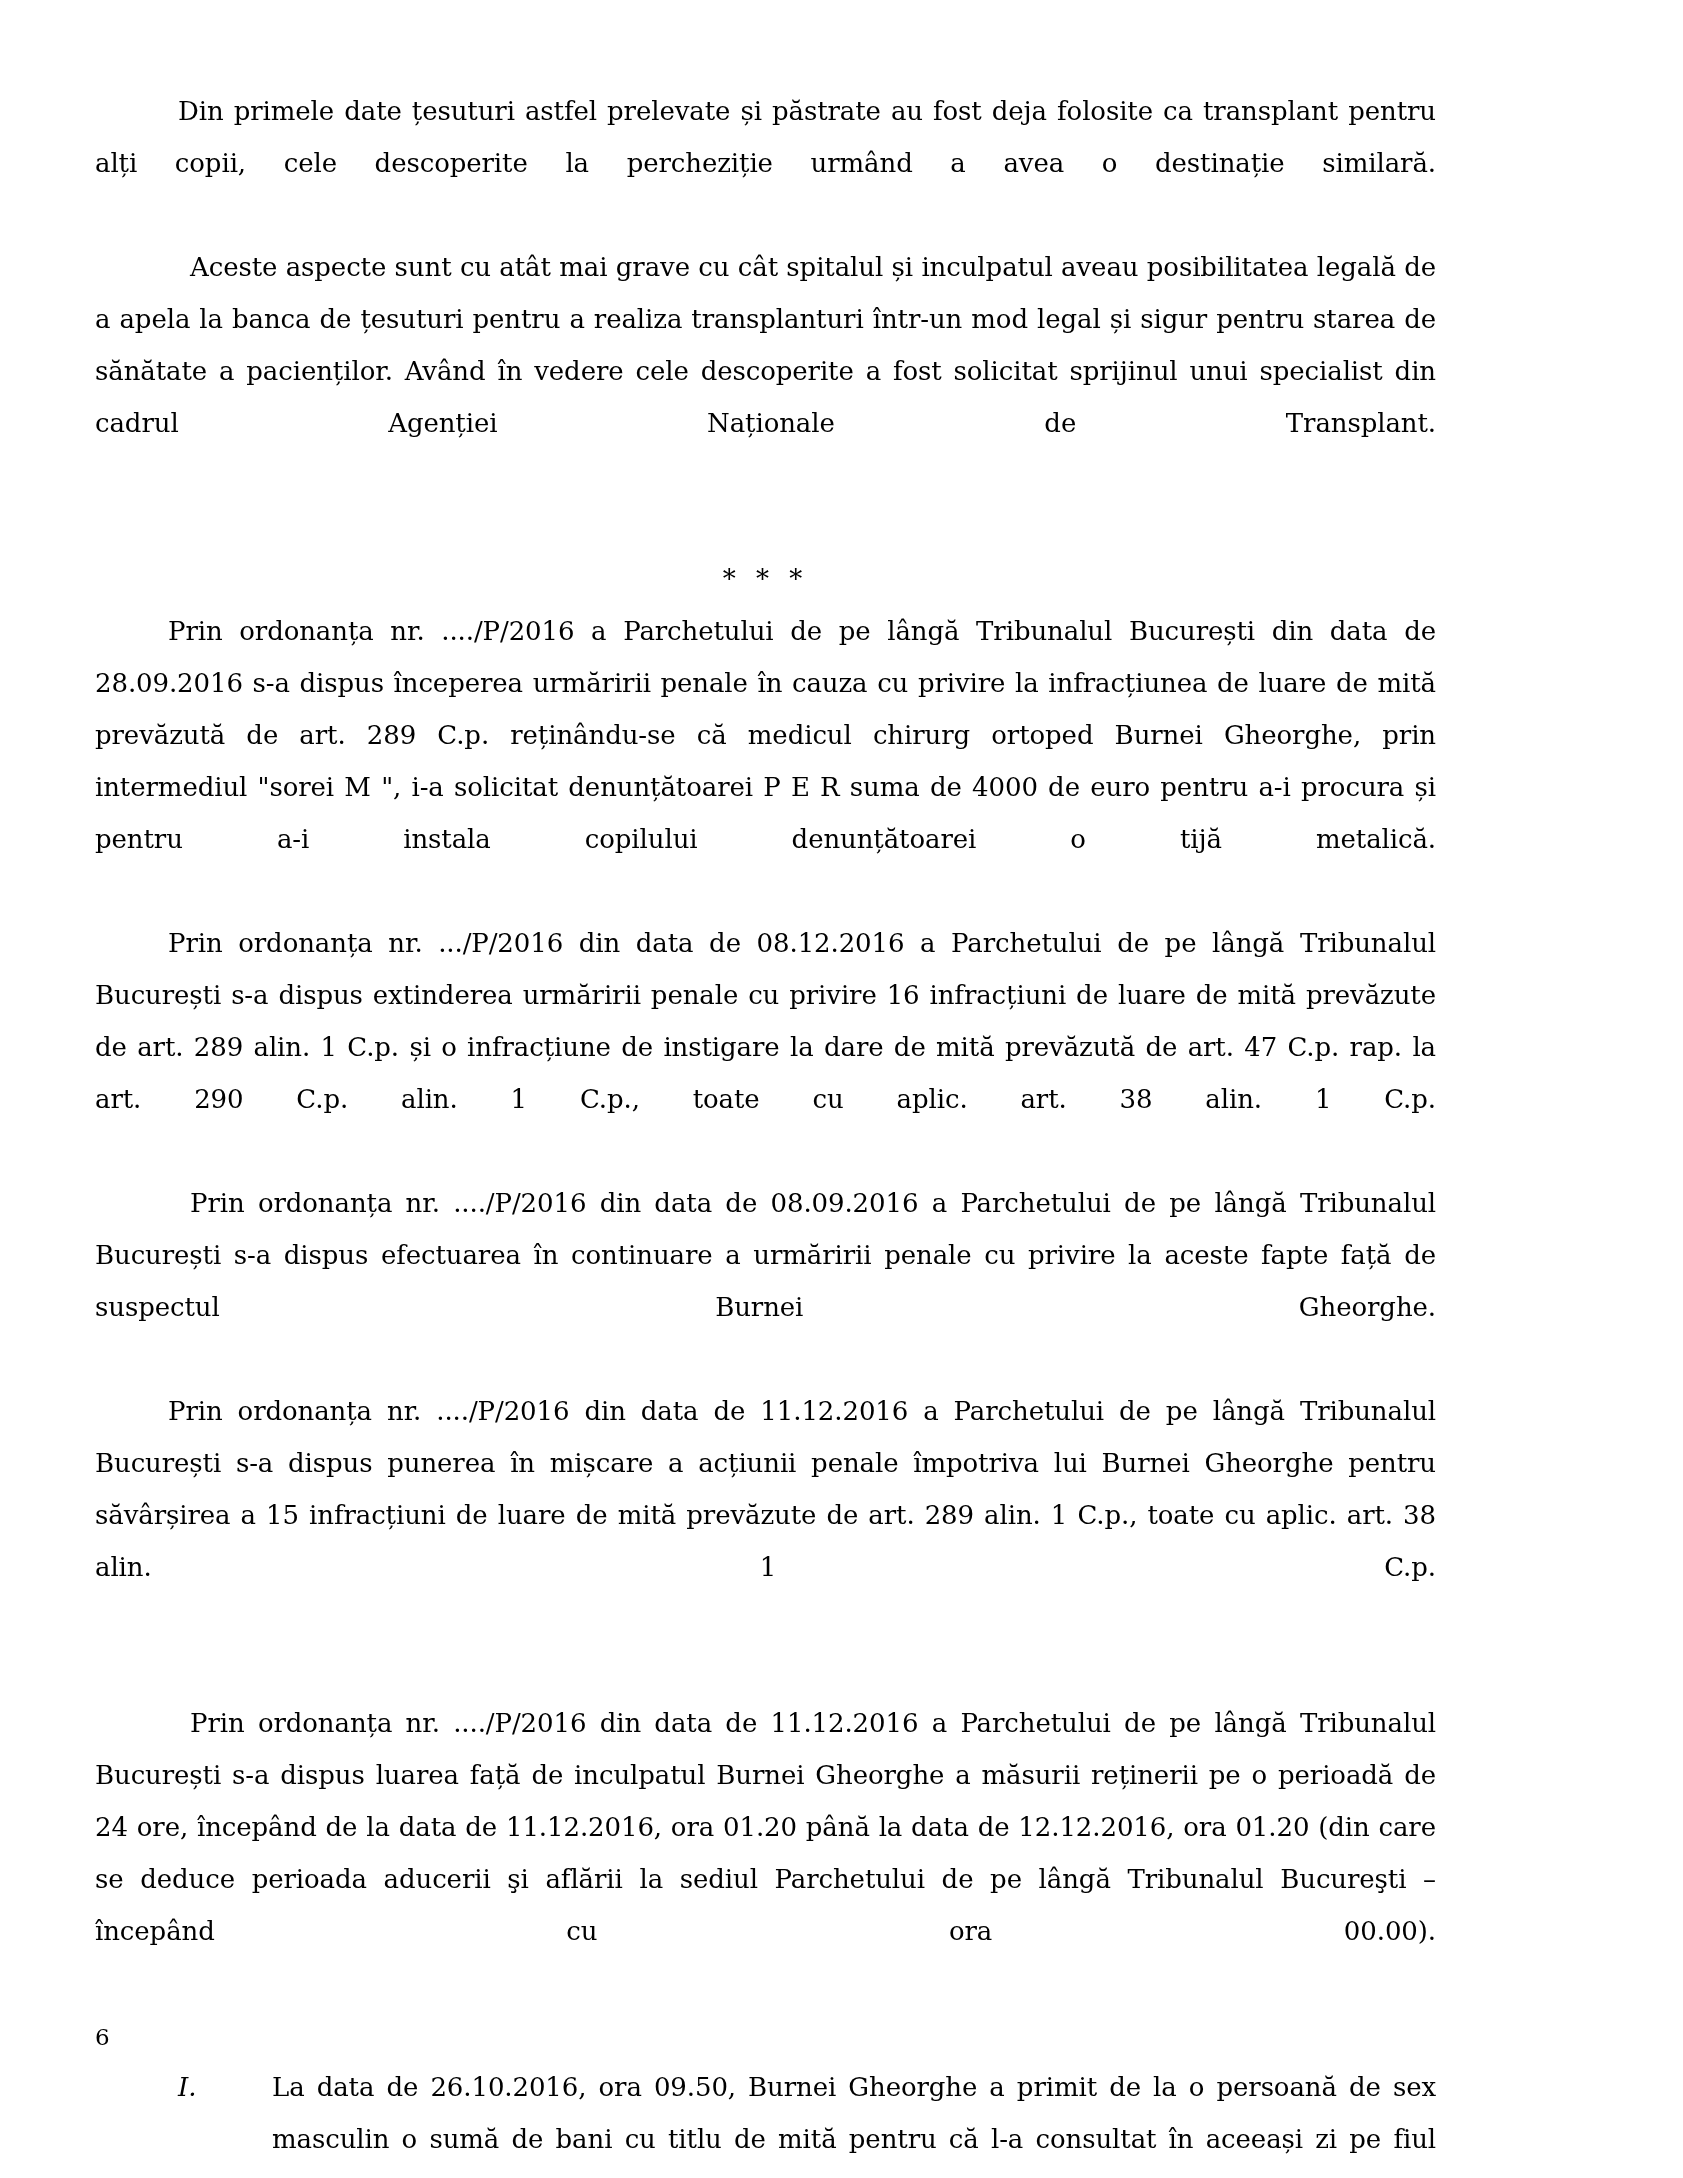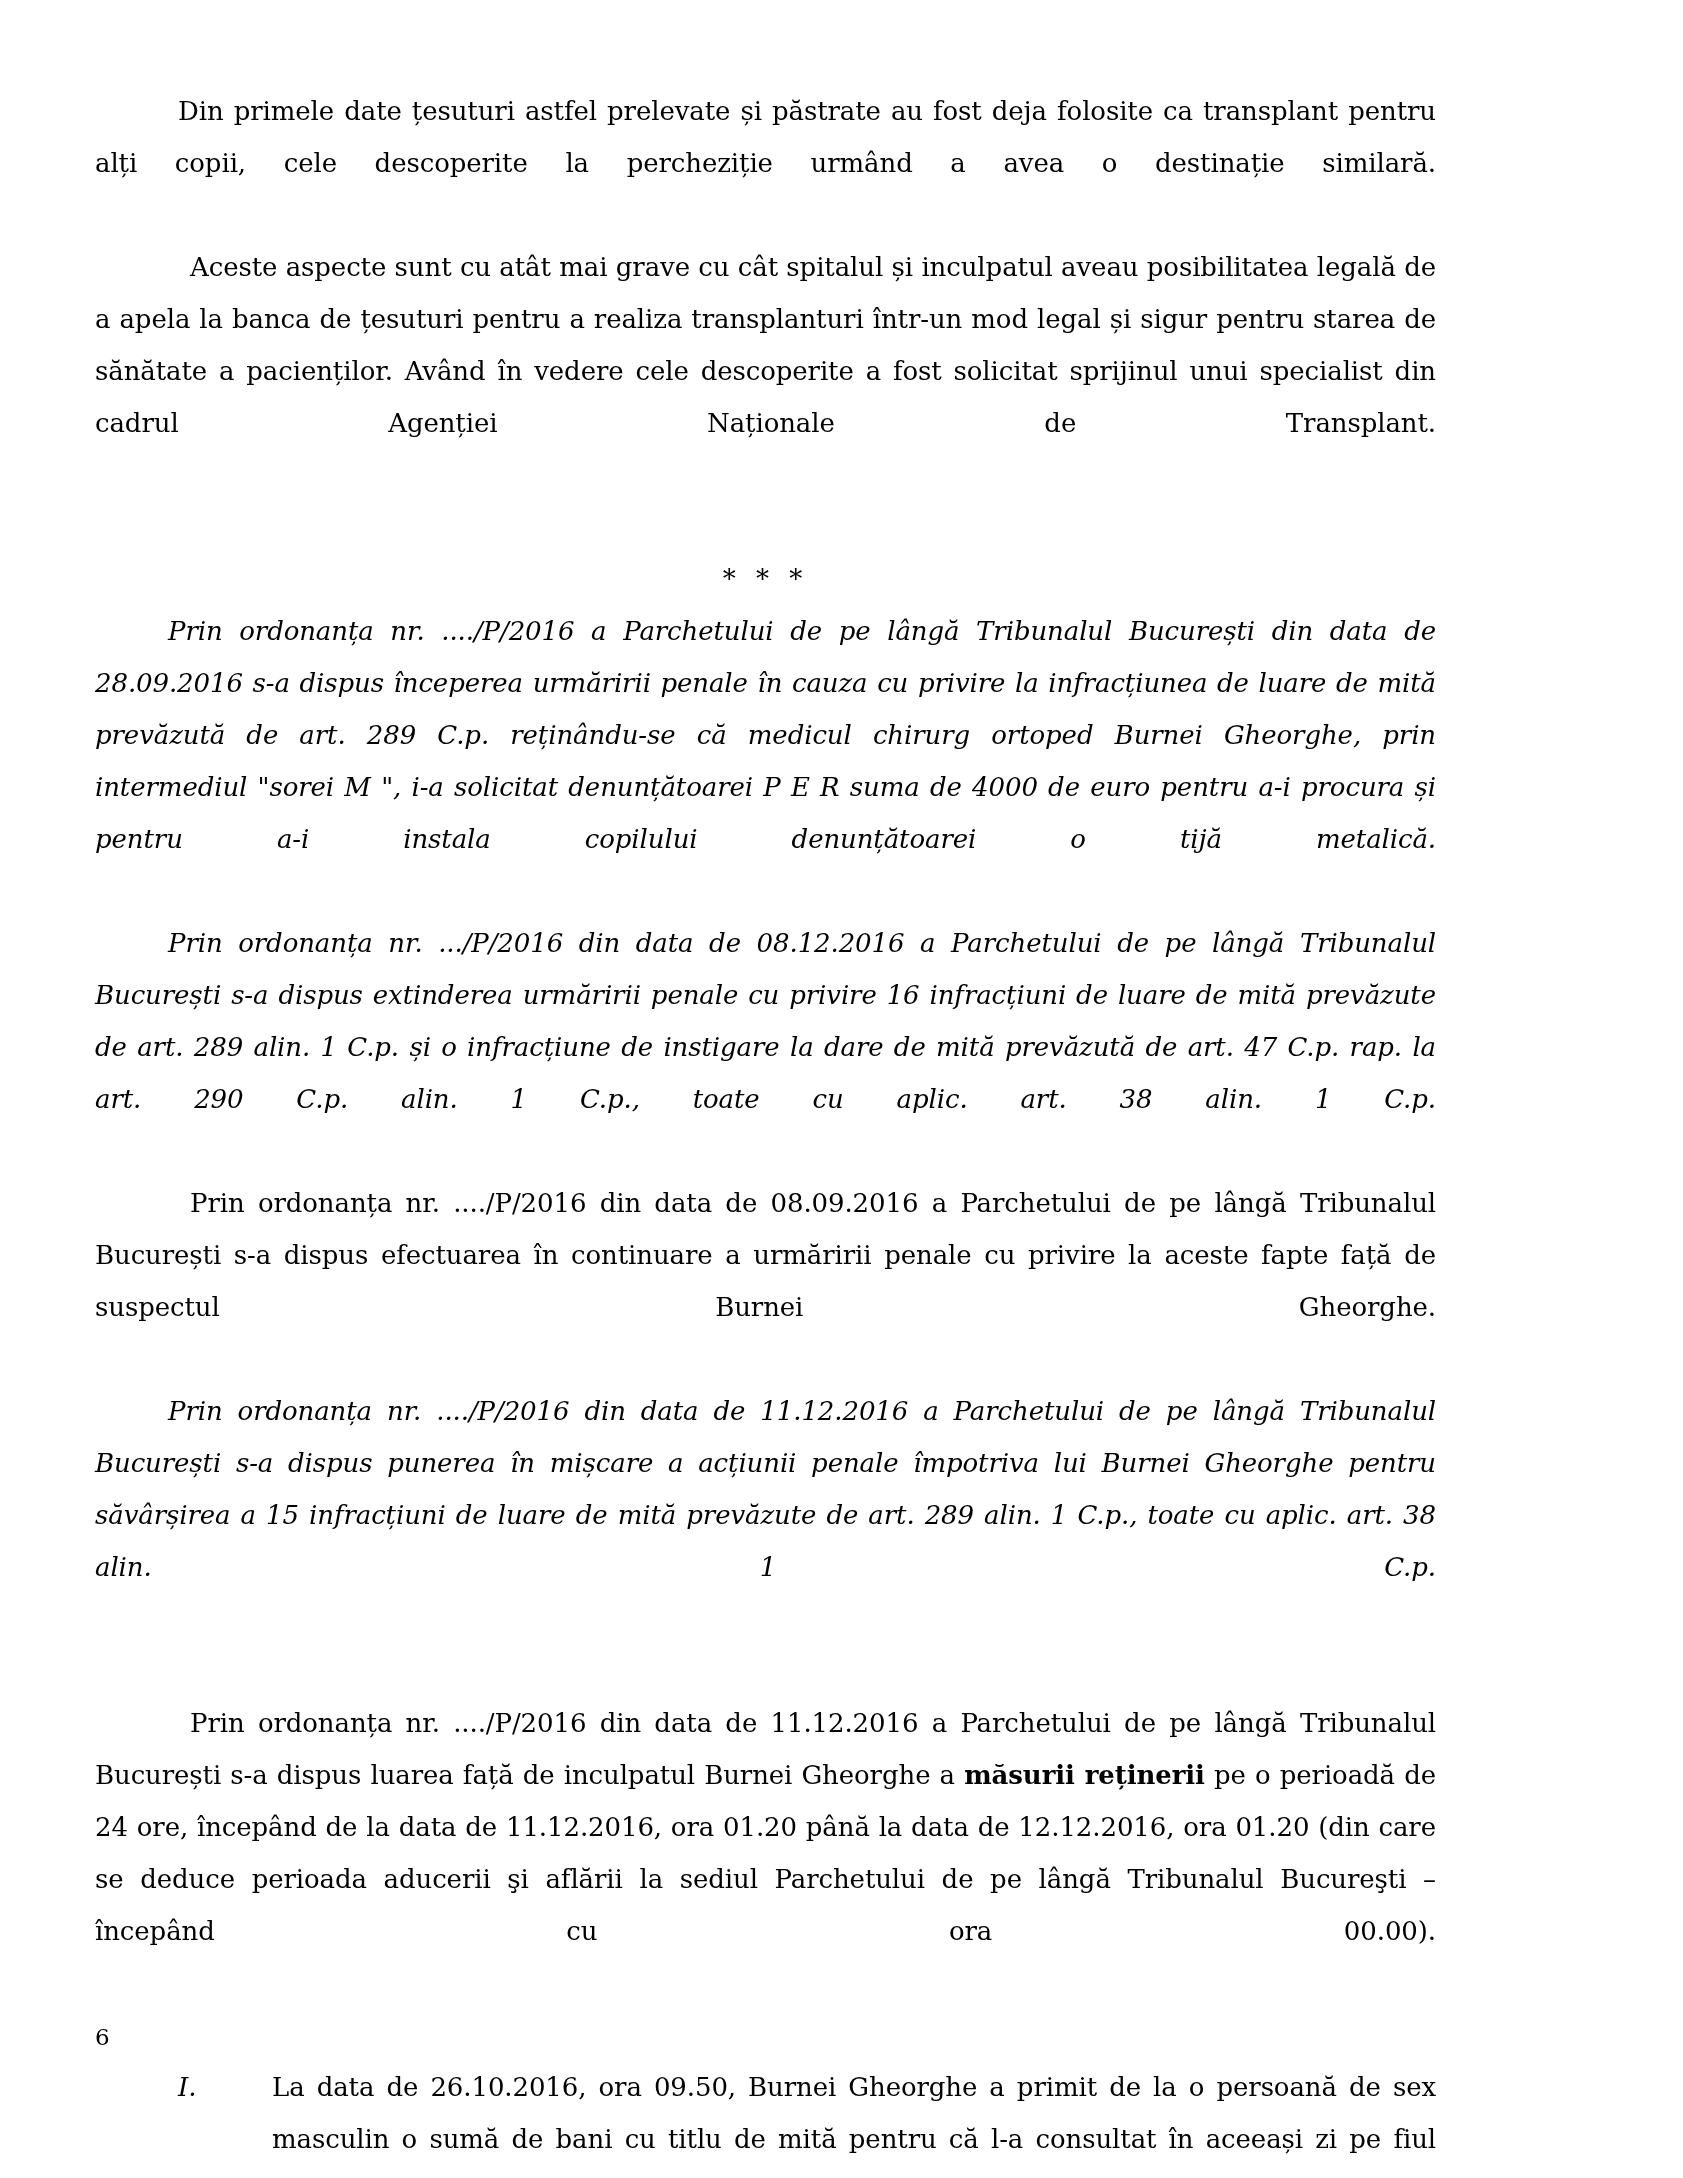--- a/index.html
+++ b/index.html
@@ -35,21 +35,20 @@
     text-indent: 83px;
     letter-spacing: -0.1px;
     word-spacing: 0px;
     hyphens: none;
   }
   p.body-par.indent-lg {
     text-indent: 95px;
   }
   p.body-par.indent-sm {
     text-indent: 73px;
-    font-style: italic;
   }
   .stars {
     margin: 0;
     font-size: 26px;
     line-height: 52px;
     text-align: center;
     letter-spacing: 6px;
   }
   .spacer-line {
     height: 52px;
@@ -74,21 +73,21 @@
     font-style: italic;
     font-size: 26px;
   }
   .list-text {
     flex: 1 1 auto;
     text-align: justify;
     text-justify: inter-word;
     letter-spacing: -0.1px;
   }
   b.emph {
-    font-weight: bold;
+    font-weight: normal;
   }
   .page-number {
     position: absolute;
     left: 95px;
     top: 2022px;
     font-size: 23px;
     line-height: 30px;
     color: #000000;
   }
   

